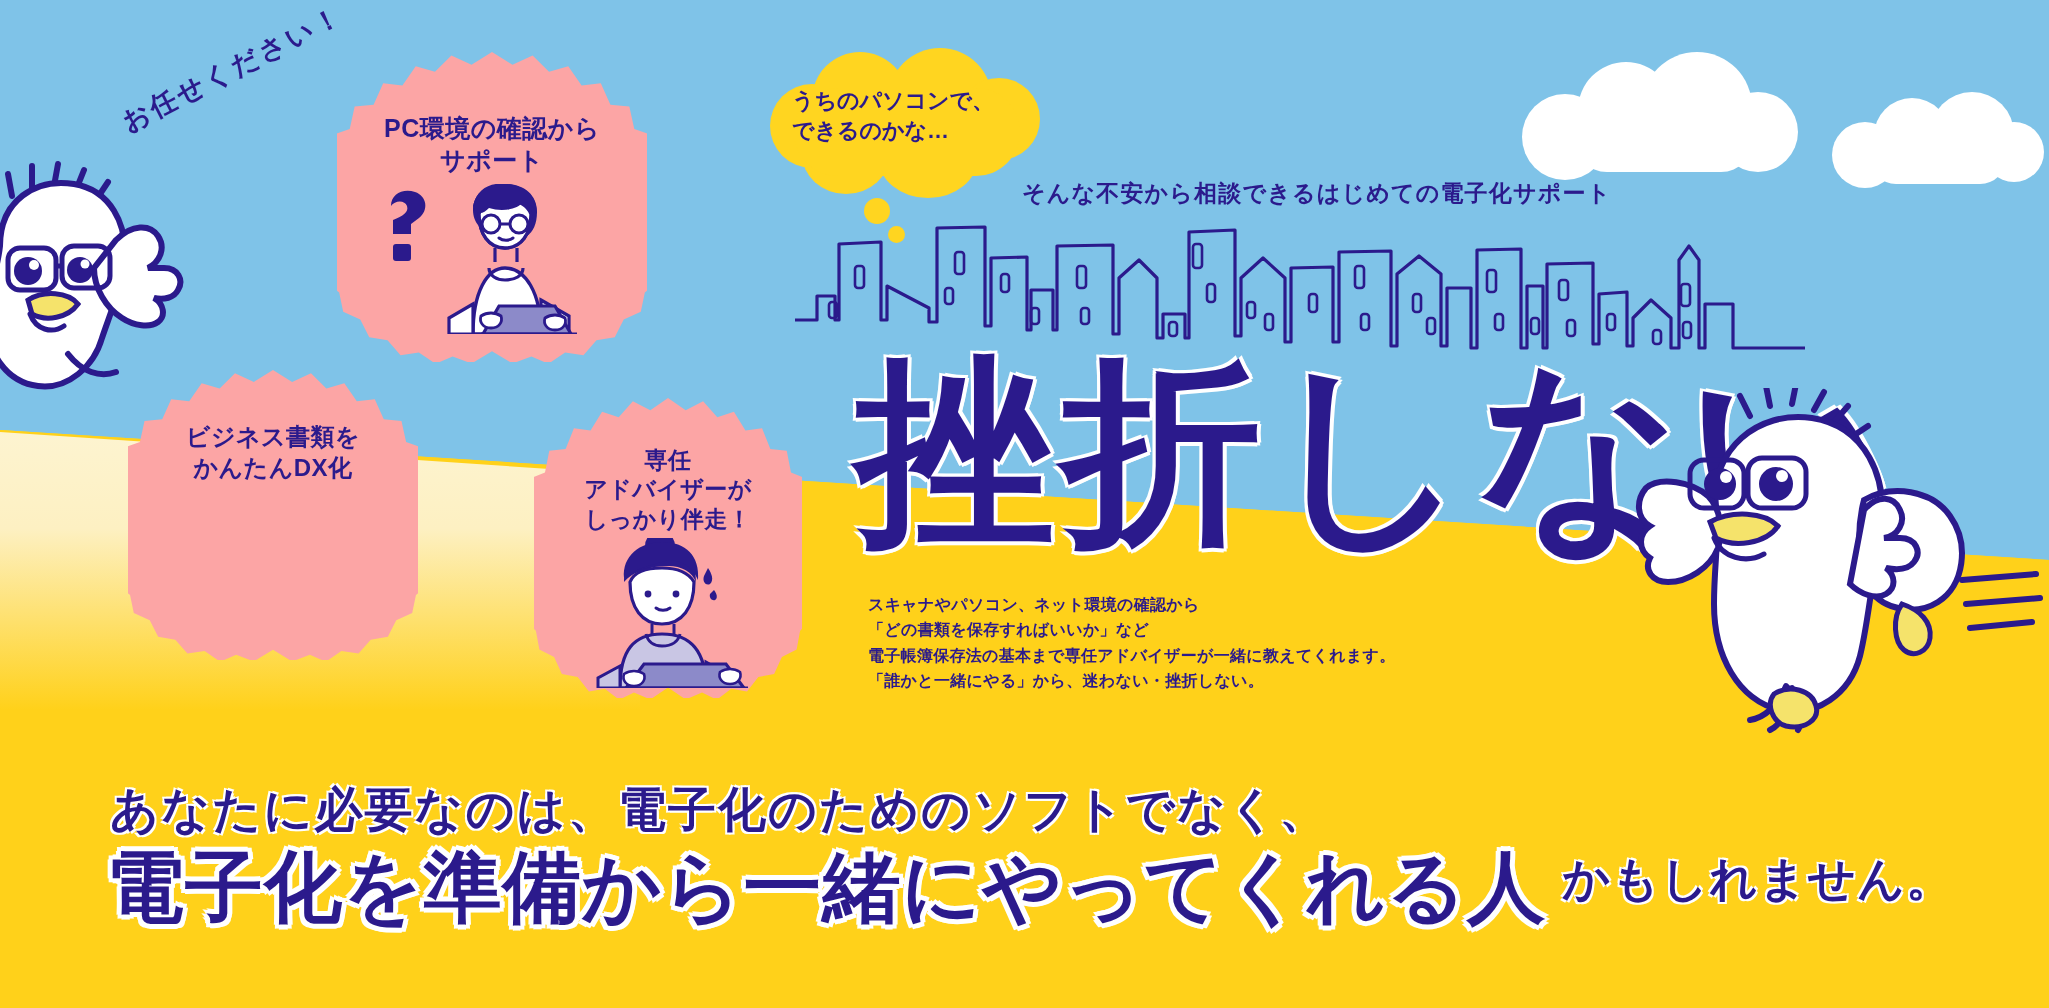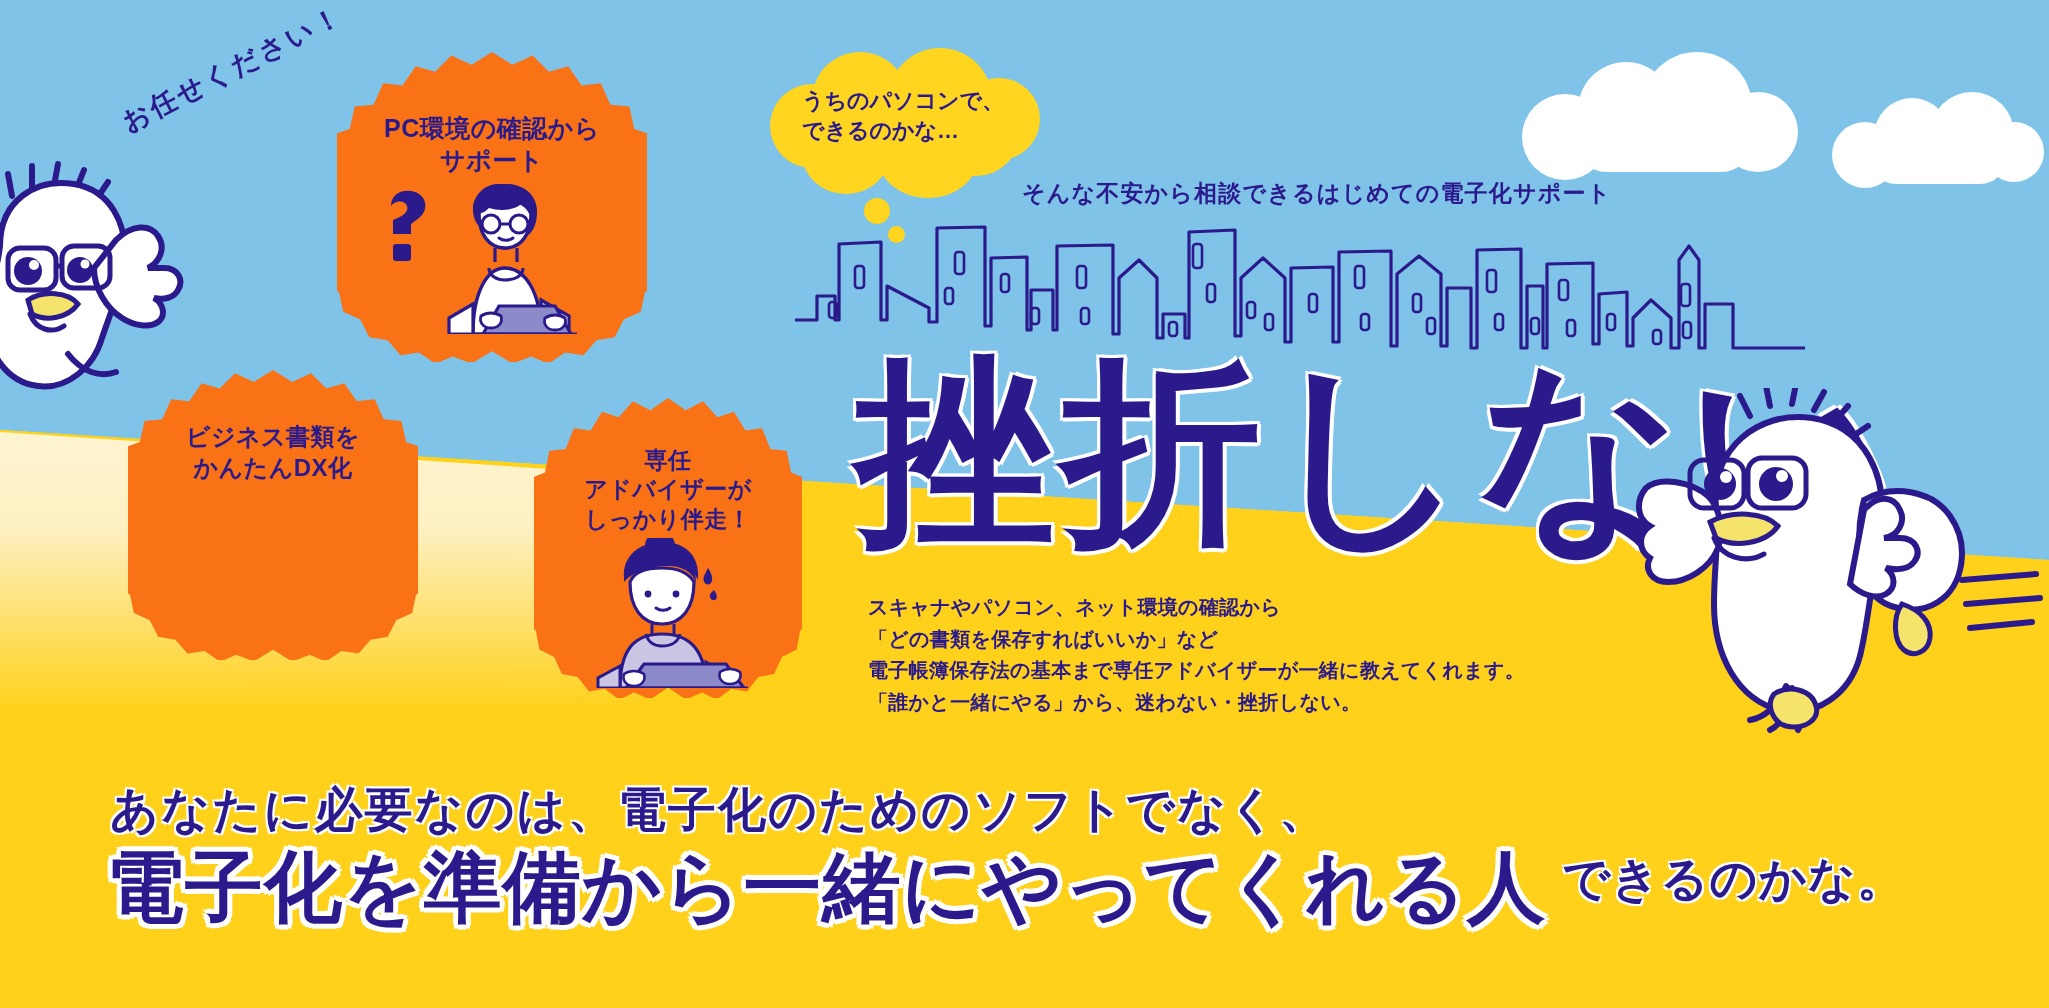--- a/index.html
+++ b/index.html
@@ -31,21 +31,21 @@
   
   .cloud{position:absolute;}
   .cloud i{position:absolute;background:#ffffff;border-radius:50%;display:block;}
 
   
   .skyline{position:absolute;left:795px;top:222px;width:1010px;height:130px;}
 
   
   .badge{
     position:absolute;
-    background:#f97316;
+    background:#fca5a5;
     display:flex;flex-direction:column;align-items:center;
     color:#2b1a8c;
     text-align:center;
   }
   .badge-star{
     -webkit-clip-path:polygon(50% 0%,56.6% 4.1%,63.1% 1.1%,68.4% 6.4%,74.6% 4.6%,78.9% 10.8%,85.1% 10.1%,88.2% 17%,94.3% 17.6%,95.9% 24.8%,101.5% 26.8%,101.6% 34.1%,106.3% 37.6%,104.9% 44.7%,108.3% 49.5%,105.6% 56%,107.5% 61.9%,103.7% 67.3%,104.1% 73.6%,99.3% 77.6%,98% 83.8%,92.5% 86.3%,89.6% 92%,83.7% 93%,79.5% 97.8%,73.6% 96.9%,68.2% 100.6%,62.7% 98.2%,56.6% 100.5%,50% 96.5%,43.4% 100.5%,37.3% 98.2%,31.8% 100.6%,26.4% 96.9%,20.5% 97.8%,16.3% 93%,10.4% 92%,7.5% 86.3%,2% 83.8%,0.7% 77.6%,-4.1% 73.6%,-3.7% 67.3%,-7.5% 61.9%,-5.6% 56%,-8.3% 49.5%,-4.9% 44.7%,-6.3% 37.6%,-1.6% 34.1%,-1.5% 26.8%,4.1% 24.8%,5.7% 17.6%,11.8% 17%,14.9% 10.1%,21.1% 10.8%,25.4% 4.6%,31.6% 6.4%,36.9% 1.1%,43.4% 4.1%);
             clip-path:polygon(50% 0%,56.6% 4.1%,63.1% 1.1%,68.4% 6.4%,74.6% 4.6%,78.9% 10.8%,85.1% 10.1%,88.2% 17%,94.3% 17.6%,95.9% 24.8%,101.5% 26.8%,101.6% 34.1%,106.3% 37.6%,104.9% 44.7%,108.3% 49.5%,105.6% 56%,107.5% 61.9%,103.7% 67.3%,104.1% 73.6%,99.3% 77.6%,98% 83.8%,92.5% 86.3%,89.6% 92%,83.7% 93%,79.5% 97.8%,73.6% 96.9%,68.2% 100.6%,62.7% 98.2%,56.6% 100.5%,50% 96.5%,43.4% 100.5%,37.3% 98.2%,31.8% 100.6%,26.4% 96.9%,20.5% 97.8%,16.3% 93%,10.4% 92%,7.5% 86.3%,2% 83.8%,0.7% 77.6%,-4.1% 73.6%,-3.7% 67.3%,-7.5% 61.9%,-5.6% 56%,-8.3% 49.5%,-4.9% 44.7%,-6.3% 37.6%,-1.6% 34.1%,-1.5% 26.8%,4.1% 24.8%,5.7% 17.6%,11.8% 17%,14.9% 10.1%,21.1% 10.8%,25.4% 4.6%,31.6% 6.4%,36.9% 1.1%,43.4% 4.1%);
   }
   .badge-title{
     font-weight:bold;line-height:1.28;letter-spacing:0.5px;color:#2b1a8c;
@@ -68,21 +68,21 @@
   #badge-adv .art{position:relative;margin-top:4px;width:200px;height:150px;}
 
   
   #thought{
     position:absolute;left:770px;top:48px;width:270px;height:150px;
   }
   #thought .blob{position:absolute;background:#ffd520;border-radius:50%;}
   #thought .txt{
     position:absolute;left:22px;top:38px;width:230px;
     color:#2b1a8c;font-weight:bold;font-size:22px;line-height:1.38;
-    white-space:pre-line;text-align:left;margin-left:10px;
+    white-space:pre-line;text-align:left;
   }
 
   
   #tagline{
     position:absolute;left:1022px;top:178px;
     color:#2b1a8c;font-weight:bold;font-size:23px;letter-spacing:1.2px;
     white-space:nowrap;
   }
 
   
@@ -91,21 +91,21 @@
     font-size:200px;font-weight:bold;color:#2b1a8c;
     letter-spacing:6px;line-height:1;white-space:nowrap;
     text-shadow:
       3px 3px 0 #fff, -3px 3px 0 #fff, 3px -3px 0 #fff, -3px -3px 0 #fff,
       0 4px 0 #fff, 4px 0 0 #fff;
   }
 
   
   #body-copy{
     position:absolute;left:868px;top:592px;
-    color:#2b1a8c;font-size:20px;font-weight:bold;line-height:1.58;
+    color:#2b1a8c;font-size:16px;font-weight:bold;line-height:1.58;
     white-space:pre-line;letter-spacing:0.3px;
   }
 
   
   #bottom1{
     position:absolute;left:110px;top:778px;
     color:#2b1a8c;font-size:48px;font-weight:bold;letter-spacing:2px;
     white-space:nowrap;
     text-shadow:2px 2px 0 #fff,-2px 2px 0 #fff,2px -2px 0 #fff,-2px -2px 0 #fff;
   }
@@ -336,16 +336,16 @@
       <path d="M146 306 C162 296 184 302 188 318 C192 332 176 342 158 338 C144 334 138 316 146 306 Z" fill="#f5e36b" stroke="#2b1a8c" stroke-width="5"></path>
       <g stroke="#2b1a8c" stroke-width="6" stroke-linecap="round">
         <path d="M334 192 L408 186 M338 216 L412 210 M342 240 L404 234"></path>
       </g>
     </svg>
   </div>
 
   <div id="bottom1">あなたに必要なのは、電子化のためのソフトでなく、</div>
   <div id="bottom2-wrap">
     <span id="bottom2-big">電子化を準備から一緒にやってくれる人</span>
-    <span id="bottom2-small">できるのかな。</span>
+    <span id="bottom2-small">かもしれません。</span>
   </div>
 
 </div>
 
 </body></html>

